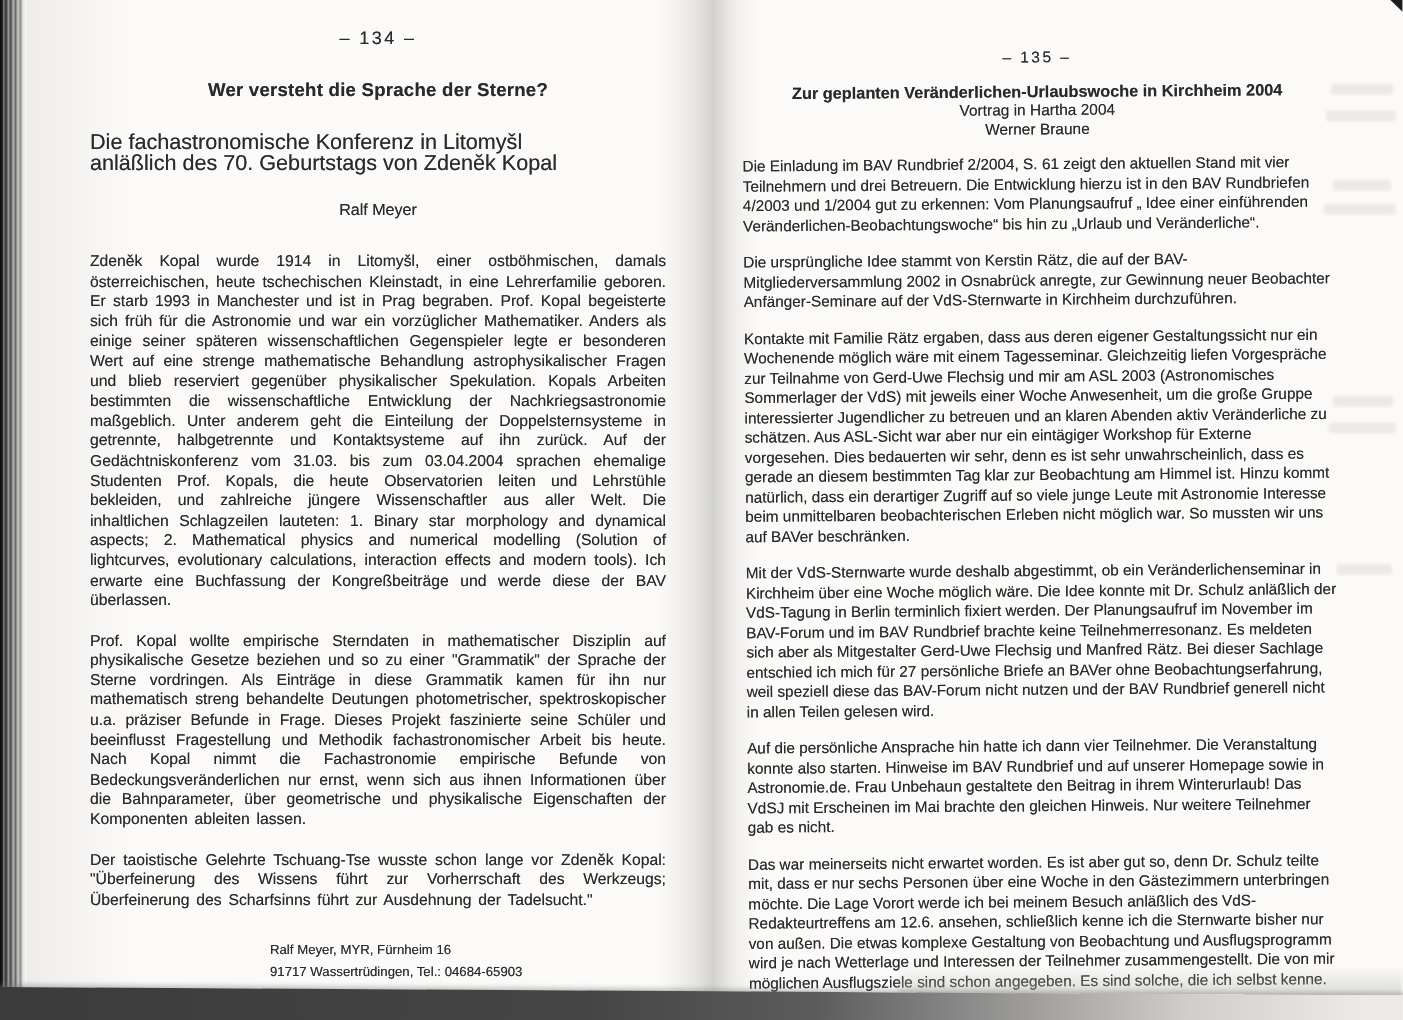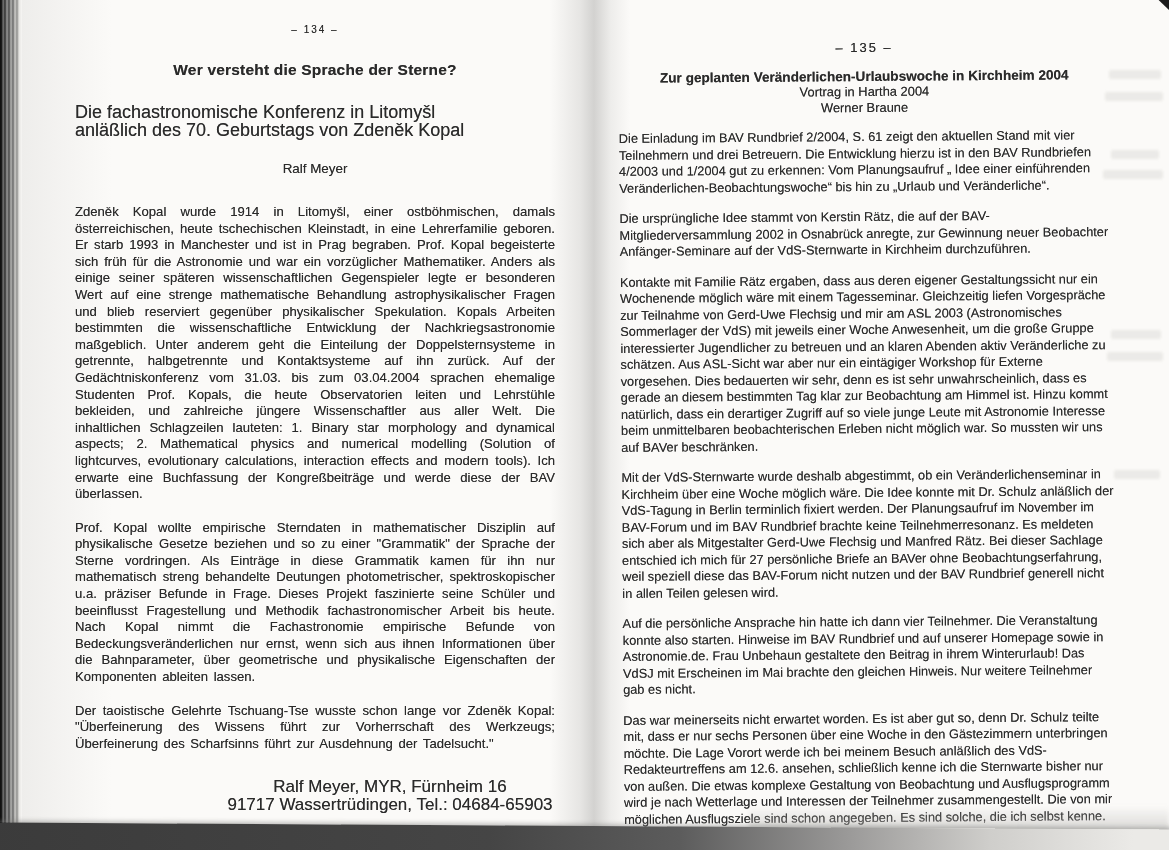--- a/index.html
+++ b/index.html
@@ -49,41 +49,41 @@
   .g3{right:10px;top:150px;width:48px;height:9px;}
   .g4{right:6px;top:170px;width:60px;height:9px;}
   .g5{right:8px;top:330px;width:50px;height:9px;}
   .g6{right:6px;top:352px;width:56px;height:9px;}
   .g7{right:9px;top:470px;width:46px;height:9px;}
   
   .page-left{
     position:absolute;left:75px;top:24px;width:480px;z-index:2;
   }
   .pageno{
-    text-align:center;font-size:10px;letter-spacing:2px;
+    text-align:center;font-size:15px;letter-spacing:2px;
     margin:0 0 26px 0;
   }
   .title-left{
     text-align:center;font-weight:bold;font-size:15.5px;letter-spacing:0.2px;
     margin:0 0 24px 0;
   }
   .subtitle-left{
     text-align:left;font-size:18px;line-height:18px;margin:0 0 22px 0;
   }
   .author-left{
     text-align:center;font-size:13.4px;margin:4px 0 28px 0;
   }
   .para-left{
     font-size:13.1px;line-height:16.6px;text-align:justify;
     word-spacing:2px;margin:0 0 17px 0;
   }
   .para-left.gap{margin-top:17px;}
   .signature{
-    margin-top:26px;padding-left:150px;text-align:center;
-    font-size:17px;line-height:17.5px;
+    margin-top:26px;padding-left:150px;
+    font-size:11px;line-height:17.5px;
   }
   
   .page-right{
     position:absolute;left:618px;top:40px;width:492px;z-index:2;
     transform:rotate(-0.45deg);transform-origin:50% 0;
   }
   .pageno-r{
     text-align:center;font-size:13px;letter-spacing:2px;margin:0 0 14px 0;
   }
   .title-right{

